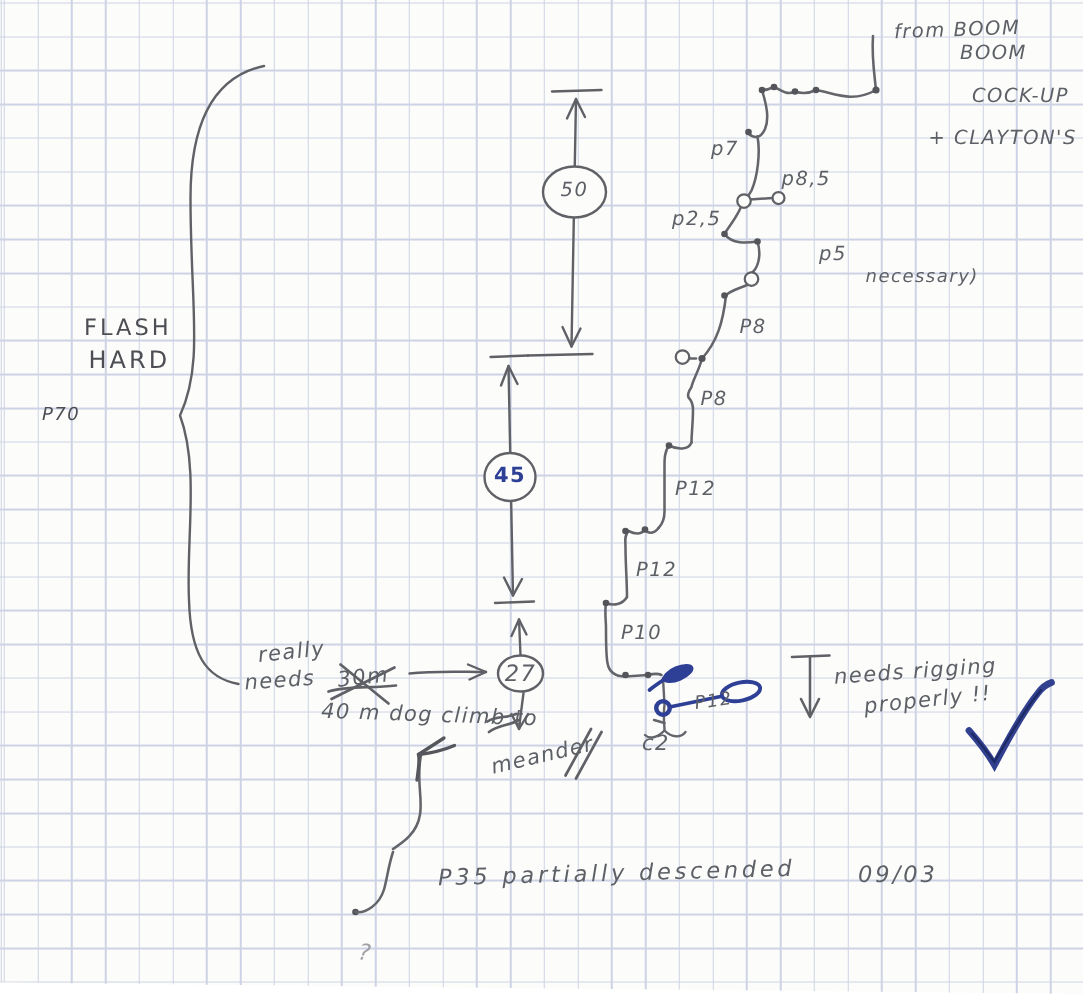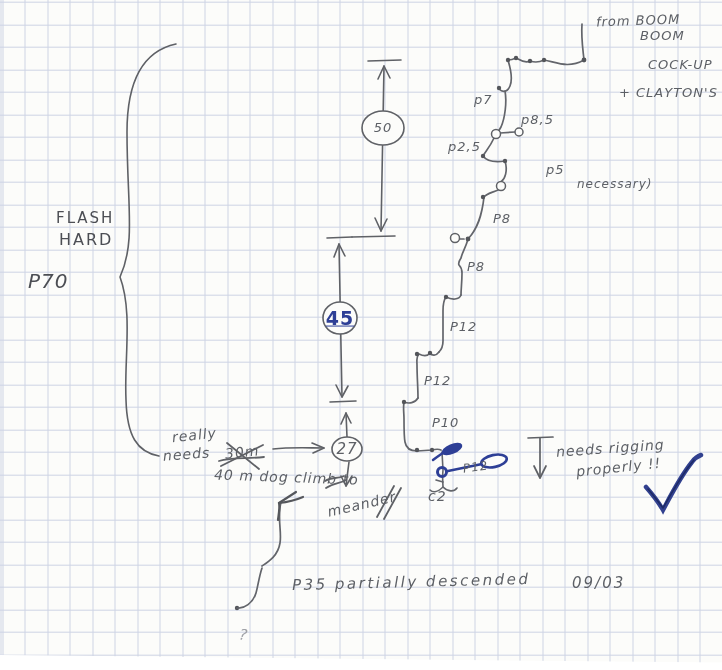--- a/index.html
+++ b/index.html
@@ -26,35 +26,35 @@
     position:absolute;left:-6px;top:655px;width:740px;height:22px;background:#ffffff;
     transform:rotate(0.6deg);transform-origin:top left;
   }
   
   .src1{left:596px;top:14px;transform:rotate(-2deg);}
   .src2{left:640px;top:29px;}
   .src3{left:619px;top:43px;margin-top:43px;}
   .src4{left:648px;top:58px;}
   .flash1{left:24px;top:210px;font-size:15px;}
   .flash2{left:27px;top:231px;font-size:16px;}
-  .p70{left:28px;top:270px;font-size:20px;}
+  .p70{left:28px;top:270px;font-size:12px;}
   .d50{left:383px;top:128px;}
-  .d45{left:340px;top:318px;font-size:19px;text-decoration:underline;}
+  .d45{left:340px;top:318px;font-size:14px;}
   .d27{left:347px;top:449px;font-size:15px;}
   .p85{left:521px;top:68px;margin-top:45px;}
   .p7{left:474px;top:93px;}
   .p25{left:448px;top:140px;}
   .p5{left:518px;top:163px;margin-left:28px;}
   .p5n1{left:553px;top:163px;font-size:12px;}
   .p5n2{left:577px;top:178px;font-size:12px;}
   .p8a{left:493px;top:212px;}
   .p8b{left:467px;top:260px;}
   .p12a{left:450px;top:320px;}
   .p12b{left:424px;top:374px;}
-  .p10{left:408px;top:416px;padding-left:24px;}
+  .p10{left:390px;top:416px;padding-left:24px;}
   .p12c{left:463px;top:461px;transform:rotate(-8deg);font-size:12px;}
   .c2{left:428px;top:489px;font-size:14px;}
   .really1{left:172px;top:428px;transform:rotate(-6deg);font-size:14px;}
   .really2{left:163px;top:447px;transform:rotate(-4deg);font-size:14px;}
   .cross30{left:225px;top:445px;transform:rotate(-6deg);font-size:14px;}
   .climb{left:214px;top:470px;transform:rotate(2deg);font-size:14px;}
   .meander{left:327px;top:497px;transform:rotate(-13deg);font-size:14px;}
   .rig1{left:556px;top:441px;transform:rotate(-4deg);font-size:14px;}
   .rig2{left:576px;top:460px;transform:rotate(-6deg);font-size:14px;}
   .bottom{left:292px;top:574px;transform:rotate(-1.5deg);font-size:15px;letter-spacing:2.5px;}

